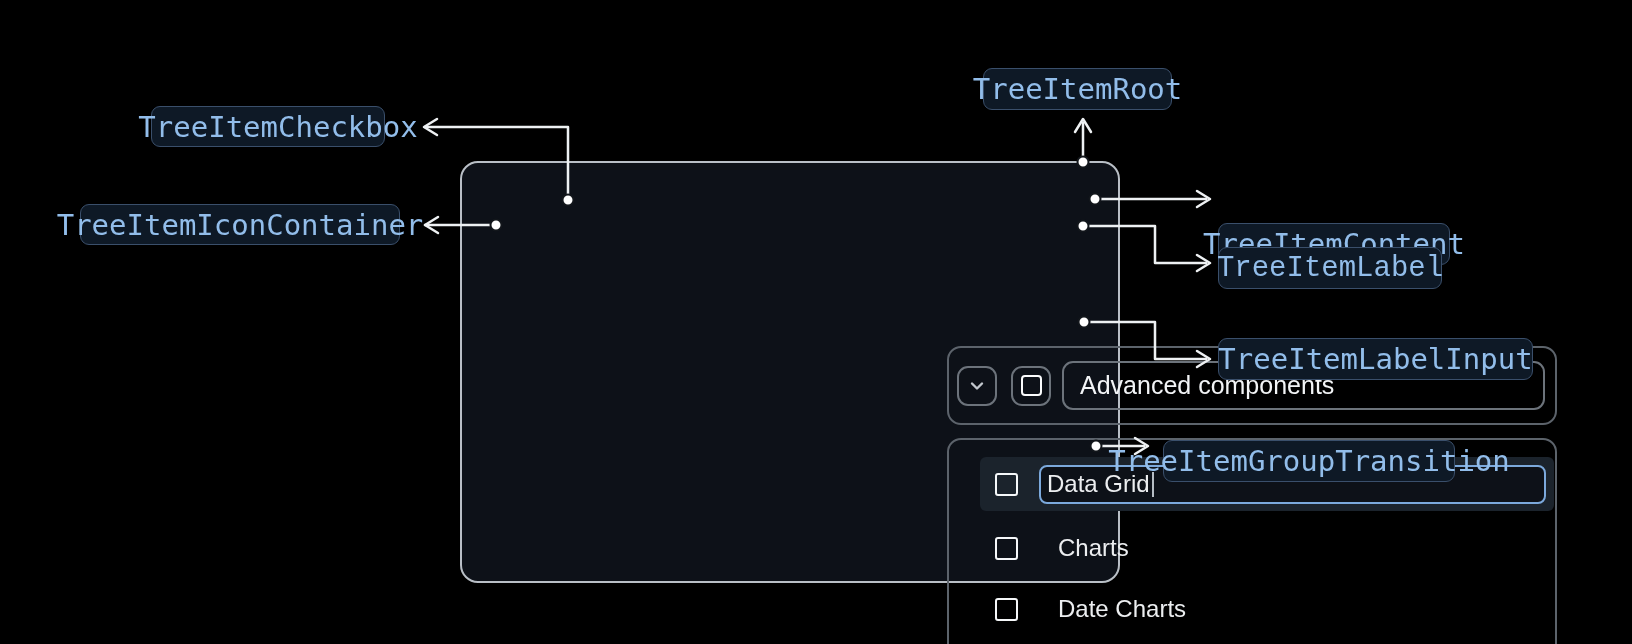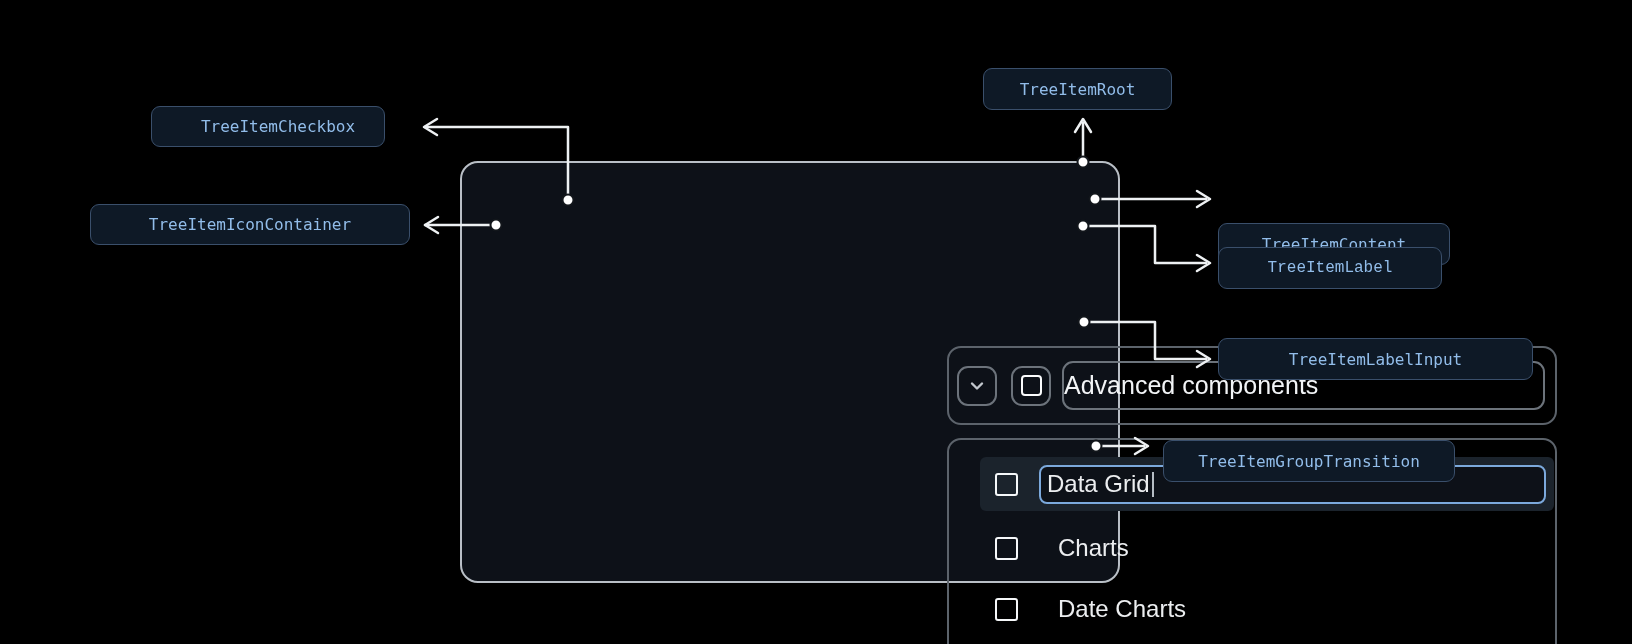--- a/index.html
+++ b/index.html
@@ -23,21 +23,21 @@
     display:flex;align-items:center;justify-content:center;flex:0 0 auto;
     background:transparent;
   }
   .chevron-btn{margin-left:8px;}
   .checkbox-btn{margin-left:14px;}
   .cb-glyph{
     width:21px;height:21px;border:2.5px solid #fbfcfd;border-radius:4px;display:block;
   }
   .label-box{
     margin-left:11px;width:483px;height:49px;border:2px solid #6c737b;border-radius:11px;
-    display:flex;align-items:center;padding-left:0;
+    display:flex;align-items:center;padding-left:16px;
     color:#f2f4f6;font-size:25px;
   }
   .group-box{
     position:absolute;left:485px;top:275px;width:610px;height:283px;
     border:2px solid #5c636b;border-radius:14px;
   }
   .tree-row{
     position:absolute;left:31px;width:574px;height:54px;
     display:flex;align-items:center;
   }
@@ -56,24 +56,24 @@
   .edit-input .row-label{margin-left:0;}
   .caret{display:inline-block;width:2px;height:25px;background:#b6bdc4;margin-left:2px;}
   
   .overlay{position:absolute;left:0;top:0;pointer-events:none;}
   .overlay path{stroke:#eef1f3;stroke-width:2.5px;fill:none;stroke-linecap:round;stroke-linejoin:round;}
   .overlay circle{fill:#ffffff;stroke:#12161b;stroke-width:2px;}
   
   .callout{
     position:absolute;height:42px;background:#0e1926;border:1.5px solid #3a4f6b;
     border-radius:9px;display:flex;align-items:center;justify-content:center;
-    color:#92bdea;font-family:"DejaVu Sans Mono",monospace;font-size:16px;white-space:nowrap;
+    color:#92bdea;font-family:"DejaVu Sans Mono",monospace;font-size:29px;white-space:nowrap;
   }
   .co-checkbox{left:151px;top:106px;width:234px;height:41px;padding-left:20px;}
-  .co-icon{left:90px;top:204px;width:320px;height:41px;}
+  .co-icon{left:80px;top:204px;width:320px;height:41px;}
   .co-root{left:983px;top:68px;width:189px;}
   .co-content{left:1218px;top:178px;width:232px;margin-top:45px;}
   .co-label{left:1218px;top:247px;width:224px;font-family:Liberation Mono, monospace;}
   .co-input{left:1218px;top:338px;width:315px;}
   .co-group{left:1163px;top:440px;width:292px;}
 </style>
 </head>
 <body>
 
 <div id="canvas">

